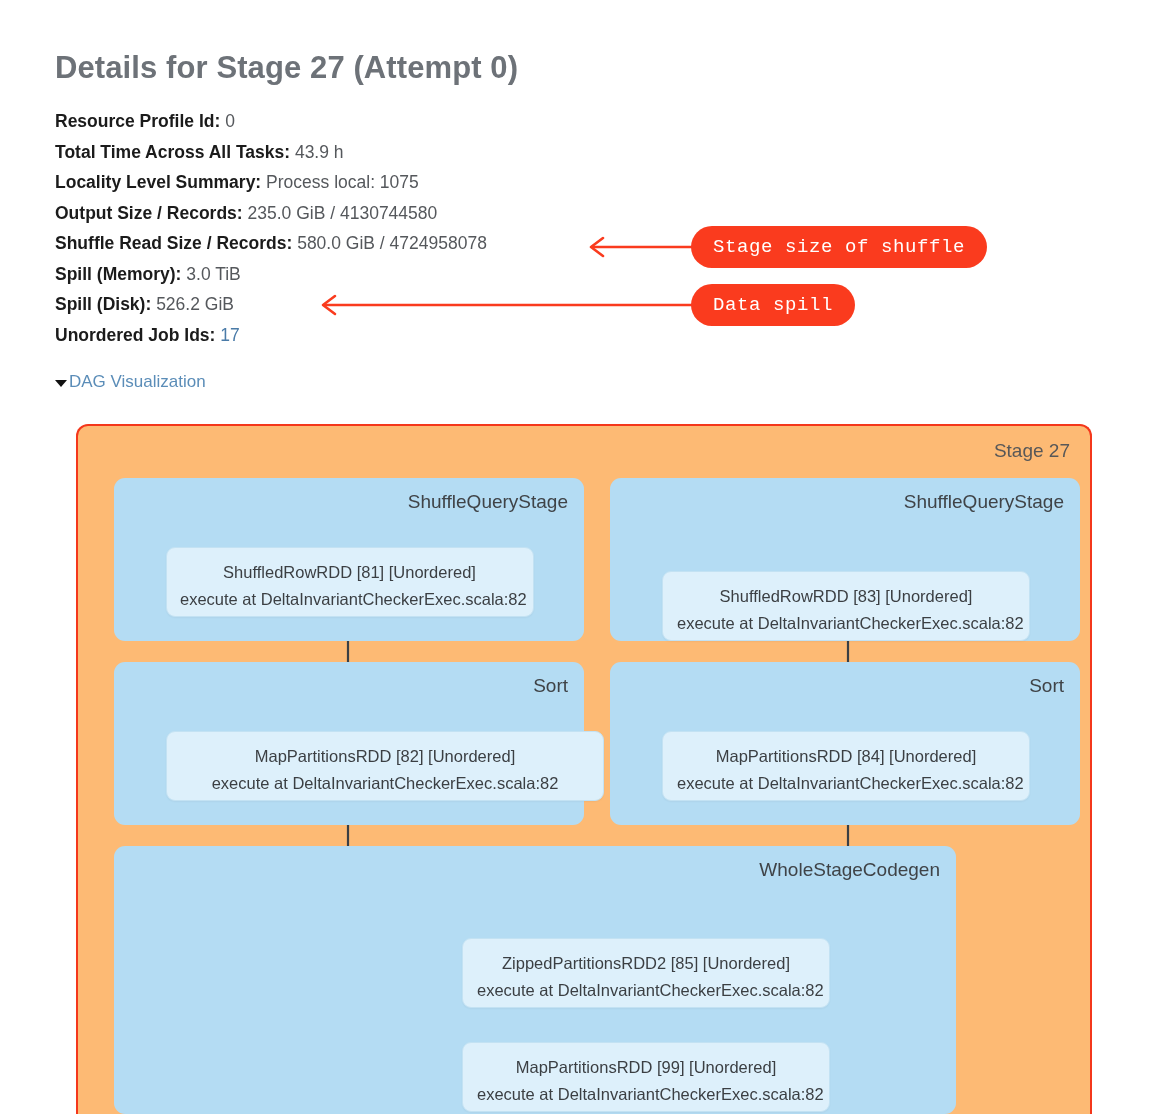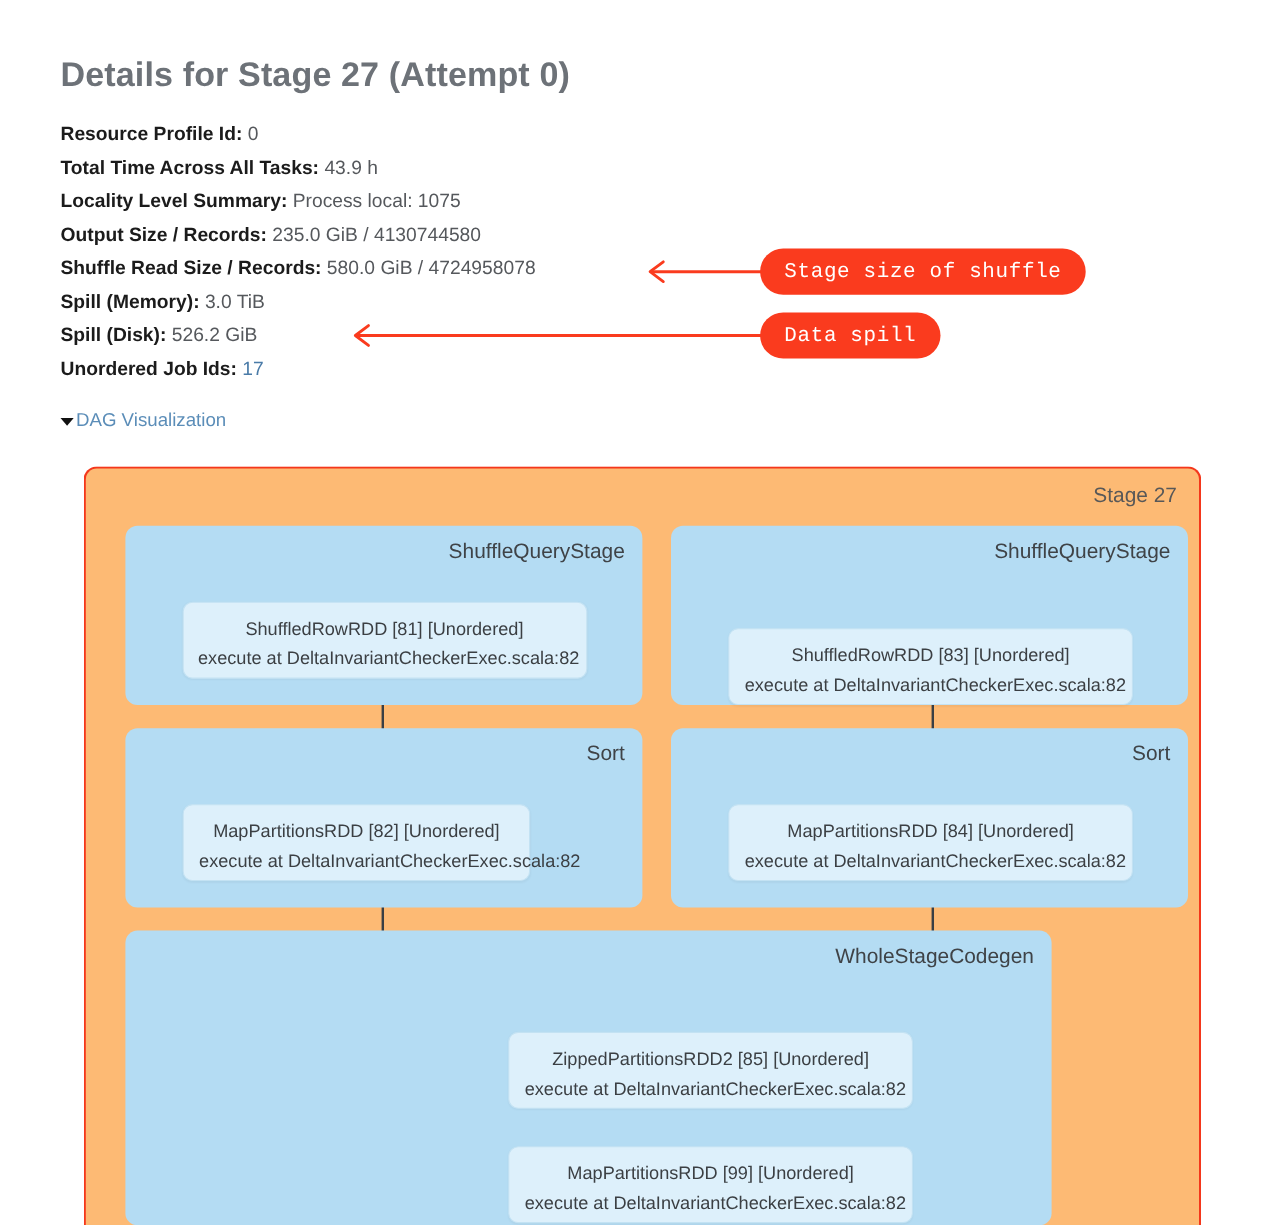--- a/index.html
+++ b/index.html
@@ -272,21 +272,21 @@
     <div class="cluster" style="left:532px; top:52px; width:470px; height:163px;">
       <div class="cluster-label">ShuffleQueryStage</div>
       <div class="node" style="left:52px; top:69px; width:368px; height:70px;margin-top:24px;">
         <div class="line">ShuffledRowRDD [83] [Unordered]</div>
         <div class="line">execute at DeltaInvariantCheckerExec.scala:82</div>
       </div>
     </div>
 
     <div class="cluster" style="left:36px; top:236px; width:470px; height:163px;">
       <div class="cluster-label">Sort</div>
-      <div class="node" style="left:52px; top:69px; width:316px; height:70px;">
+      <div class="node" style="left:52px; top:69px; width:438px; height:70px;">
         <div class="line">MapPartitionsRDD [82] [Unordered]</div>
         <div class="line">execute at DeltaInvariantCheckerExec.scala:82</div>
       </div>
     </div>
 
     <div class="cluster" style="left:532px; top:236px; width:470px; height:163px;">
       <div class="cluster-label">Sort</div>
       <div class="node" style="left:52px; top:69px; width:368px; height:70px;">
         <div class="line">MapPartitionsRDD [84] [Unordered]</div>
         <div class="line">execute at DeltaInvariantCheckerExec.scala:82</div>

